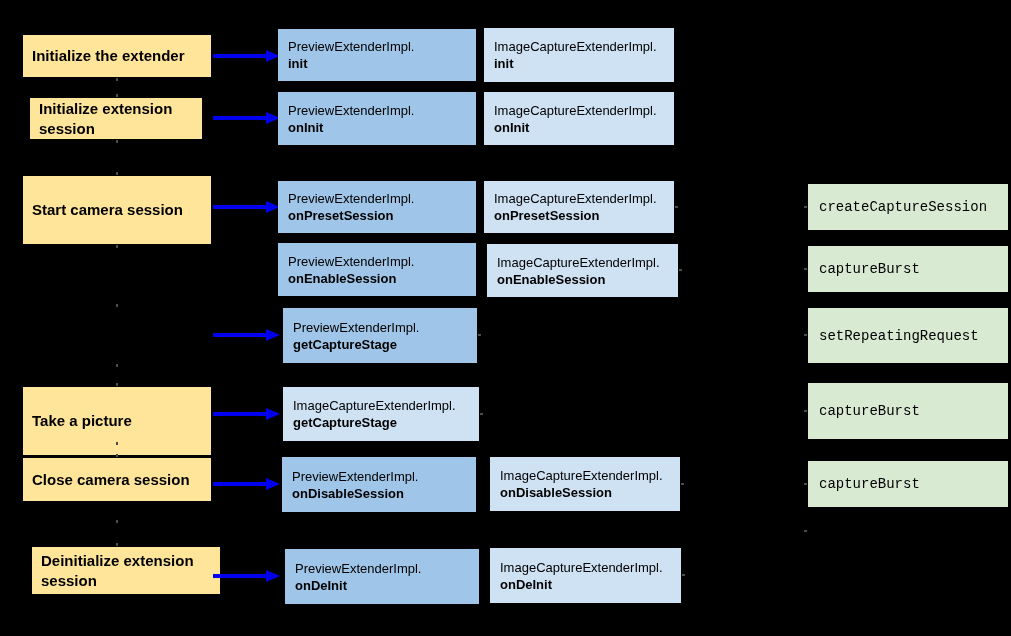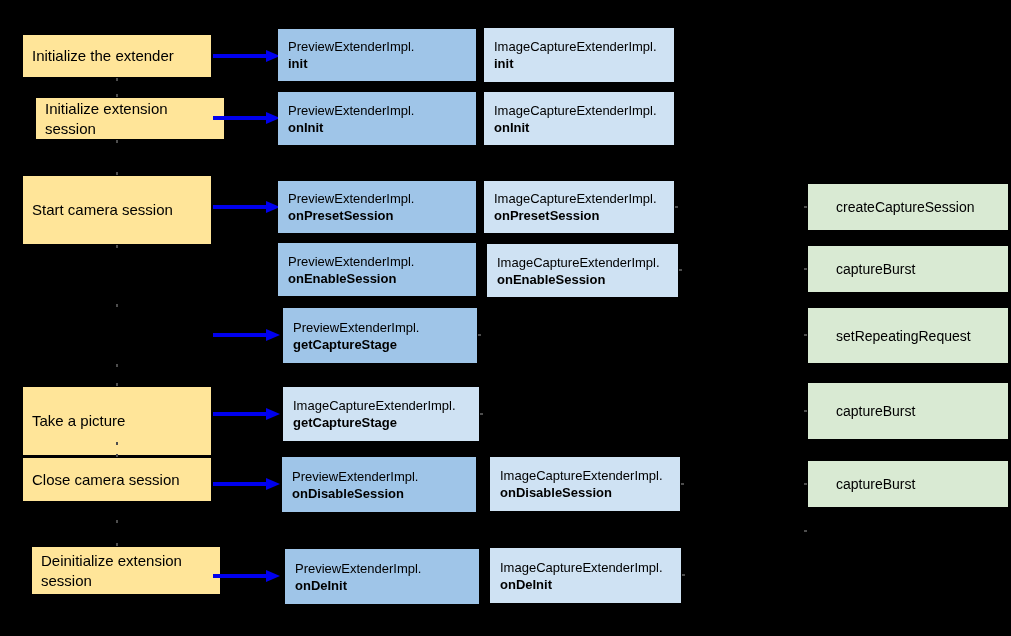--- a/index.html
+++ b/index.html
@@ -5,43 +5,43 @@
   html,body{margin:0;padding:0;background:#000;}
   .stage{
     position:relative;width:1011px;height:636px;overflow:hidden;
     background:var(--background,#000000);
     font-family:"Liberation Sans",sans-serif;
     color:var(--text,#000000);
   }
   .box{position:absolute;box-sizing:border-box;display:flex;flex-direction:column;justify-content:center;}
   .step{
     background:var(--yellow,#ffe599);
-    font-size:15px;line-height:20px;padding:0 9px;white-space:pre-line;
+    font-size:15px;line-height:20px;padding:0 9px;white-space:pre-line;font-weight:bold;
   }
   .call{font-size:13px;line-height:17px;padding:0 10px;}
   .call .cls{display:block;}
   .call .mth{display:block;font-weight:bold;}
   .blue{background:var(--blue,#9fc5e8);}
   .lightblue{background:var(--light_blue,#cfe2f3);}
-  .green{background:var(--green,#d9ead3);font-size:14px;padding:0 28px;}
+  .green{background:var(--green,#d9ead3);font-size:14px;padding:0 11px;font-family:Liberation Mono, monospace;}
   .arrow{position:absolute;width:67px;height:12px;}
   .arrow .shaft{position:absolute;left:0;top:4px;width:54px;height:4px;background:var(--arrow,#0000ee);}
   .arrow .head{position:absolute;left:53px;top:0;width:0;height:0;
     border-top:6px solid transparent;border-bottom:6px solid transparent;
     border-left:14px solid var(--arrow,#0000ee);}
   .stubv{position:absolute;width:2px;height:3px;background:var(--stub,#4d4d4d);}
   .stubh{position:absolute;width:3px;height:2px;background:var(--stub,#4d4d4d);}
 </style>
 </head>
 <body>
 
 <div class="stage">
 
   <div class="box step" style="left:23px;top:35px;width:188px;height:42px"><span>Initialize the extender</span></div>
-  <div class="box step" style="left:36px;top:98px;width:188px;height:41px"><span>Initialize extension
+  <div class="box step" style="left:30px;top:98px;width:172px;height:41px"><span>Initialize extension
 session</span></div>
   <div class="box step" style="left:23px;top:176px;width:188px;height:68px"><span>Start camera session</span></div>
   <div class="box step" style="left:23px;top:387px;width:188px;height:68px"><span>Take a picture</span></div>
   <div class="box step" style="left:23px;top:458px;width:188px;height:43px"><span>Close camera session</span></div>
   <div class="box step" style="left:32px;top:547px;width:188px;height:47px"><span>Deinitialize extension
 session</span></div>
 
   <div class="arrow" style="left:213px;top:50px">
       <i class="shaft"></i>
       <i class="head"></i>

